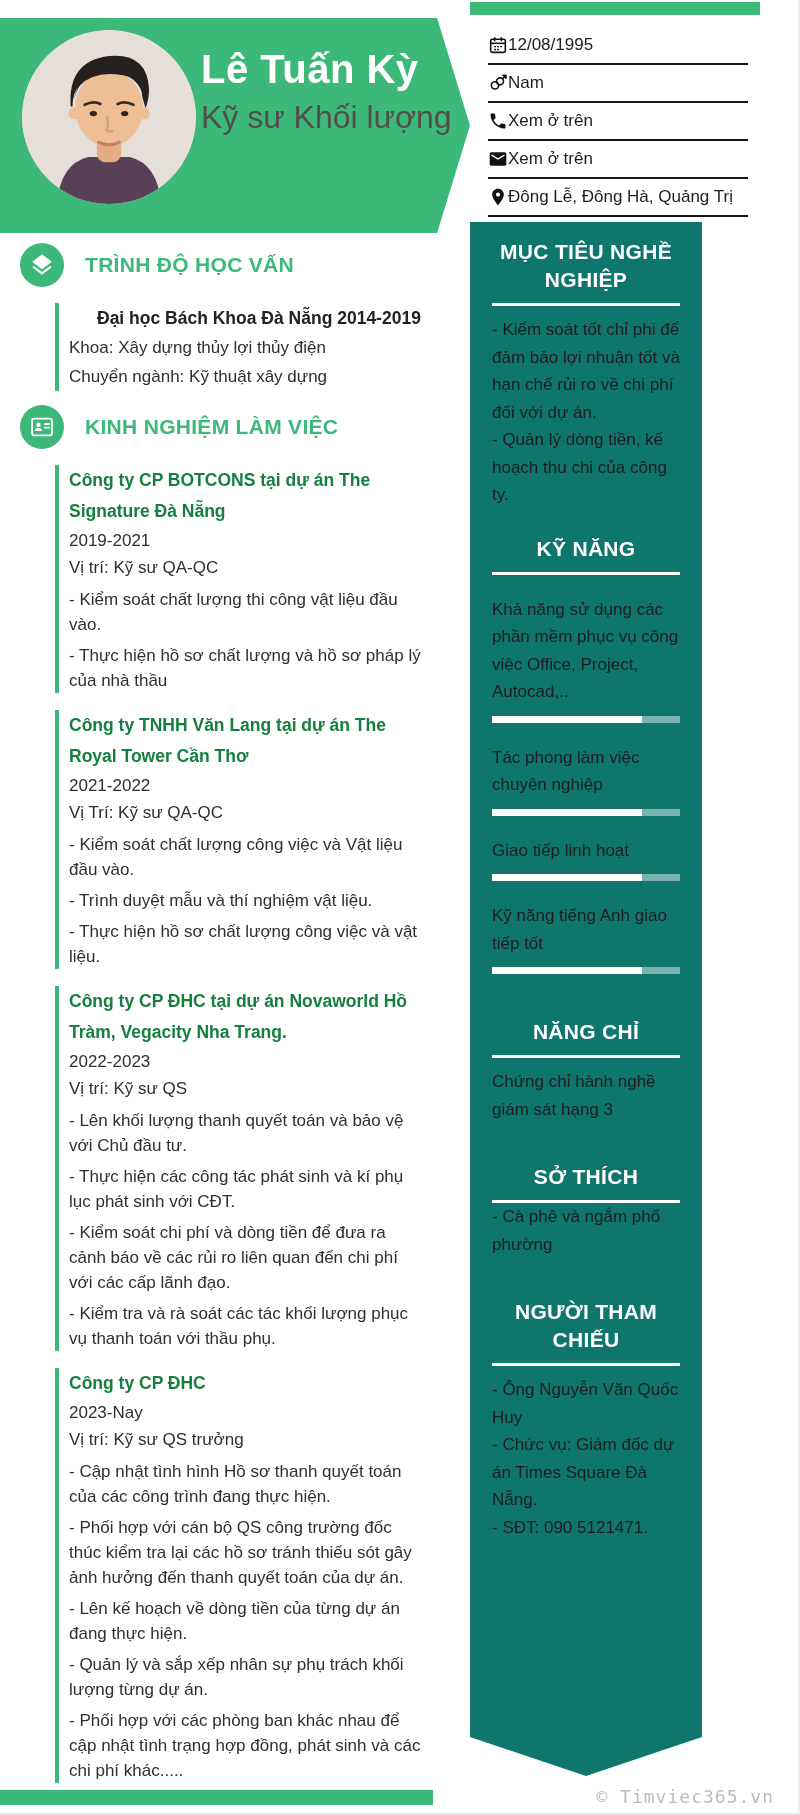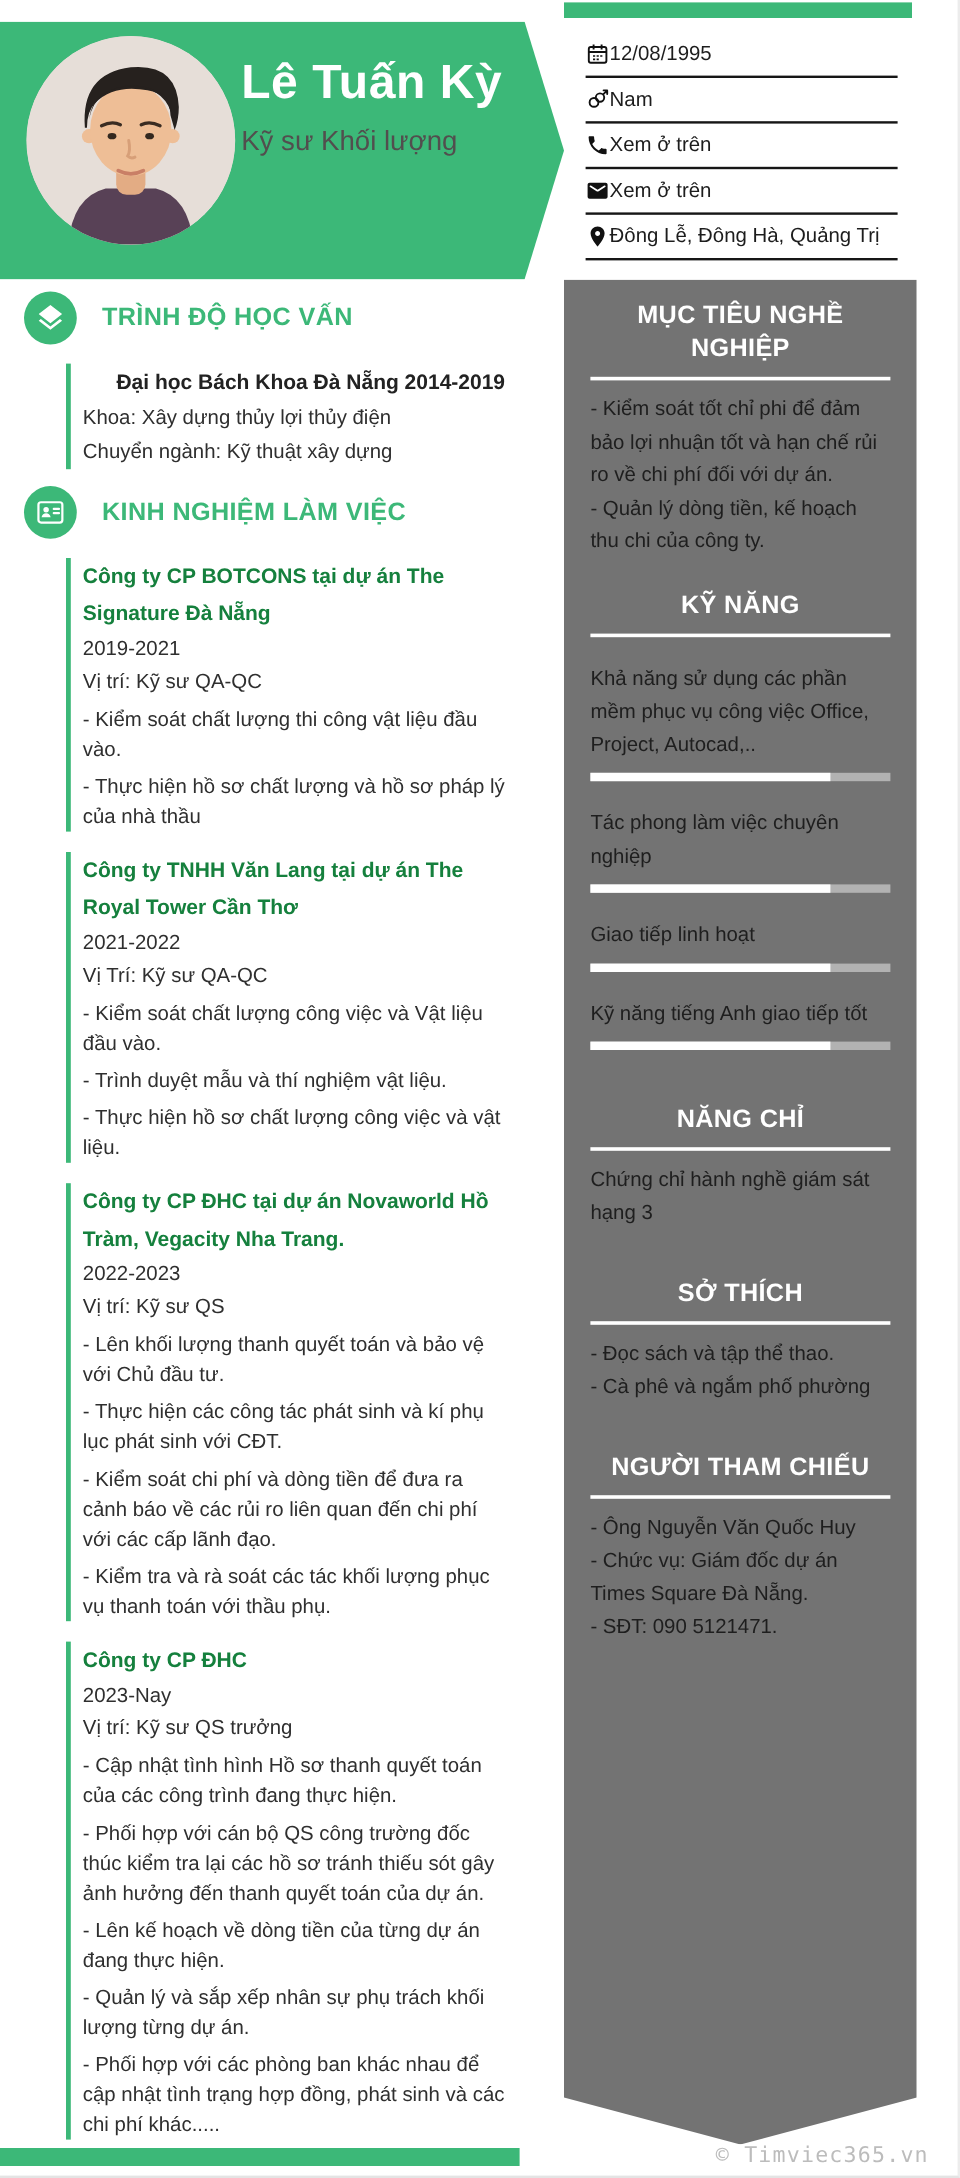--- a/index.html
+++ b/index.html
@@ -8,21 +8,21 @@
         box-sizing:border-box;border-right:2px solid #ececec;border-bottom:2px solid #e4e4e4;}
 
   
   .banner{position:absolute;top:18px;left:0;width:470px;height:215px;background:#3cb878;
           clip-path:polygon(0 0,93% 0,100% 50%,93% 100%,0 100%);}
   .avatar{position:absolute;top:30px;left:22px;width:174px;height:174px;border-radius:50%;
           overflow:hidden;background:#e6ded8;}
   .avatar svg{display:block;width:100%;height:100%;}
   .name-block{position:absolute;left:201px;top:46px;width:260px;}
   .person-name{color:#ffffff;font-size:40px;font-weight:700;letter-spacing:.5px;line-height:46px;}
-  .person-title{margin-top:8px;color:#524e4e;font-size:23px;font-weight:500;line-height:34px;}
+  .person-title{margin-top:8px;color:#524e4e;font-size:32px;font-weight:500;line-height:34px;}
 
   .topbar{position:absolute;left:470px;top:2px;width:290px;height:13px;background:#3cb878;}
 
   
   .contact{position:absolute;left:488px;top:27px;width:260px;}
   .contact-row{display:flex;align-items:center;height:36px;border-bottom:2px solid #161616;}
   .contact-row svg{width:20px;height:20px;flex:none;}
   .contact-text{font-size:17px;color:#1d1d1d;white-space:nowrap;}
 
   
@@ -34,21 +34,21 @@
   .section-title{color:#3cb878;font-size:21px;font-weight:700;letter-spacing:.3px;}
   .block{border-left:4px solid #3cb878;padding-left:10px;margin-left:35px;}
   .edu-title{font-weight:700;font-size:17.5px;line-height:30px;color:#222;margin-left:28px;}
   .edu-line{font-size:17px;line-height:29px;color:#2f2f2f;}
   .job{margin-bottom:17px;}
   .job-title{font-weight:700;font-size:17.5px;line-height:31px;color:#15803d;}
   .job-meta{font-size:17px;line-height:27px;color:#2f2f2f;}
   .job-para{font-size:17px;line-height:25px;margin-top:6px;color:#2f2f2f;}
 
   
-  .right-panel{position:absolute;left:470px;top:233px;width:294px;height:1554px;background:#737373;
+  .right-panel{position:absolute;left:470px;top:222px;width:232px;height:1554px;background:#0f766e;
                clip-path:polygon(0 0,100% 0,100% 1515px,50% 1554px,0 1515px);box-sizing:border-box;}
   .panel-inner{padding:16px 22px 0 22px;}
   .panel-heading{text-align:center;color:#ffffff;font-size:21px;font-weight:700;letter-spacing:.3px;line-height:28px;}
   .panel-rule{height:3px;background:#ffffff;margin-top:9px;}
   .panel-text{color:#1e1e1e;font-size:17px;line-height:27.5px;}
   .mt10{margin-top:10px;} .mt26{margin-top:26px;} .mt40{margin-top:40px;} .mt44{margin-top:44px;}
   .skill{margin-top:21px;}
   .skill:first-of-type{margin-top:14px;}
   .skill-label{color:#1e1e1e;font-size:17px;line-height:27.5px;}
   .skill-bar{margin-top:10px;height:7px;background:rgba(255,255,255,.45);}
@@ -231,21 +231,20 @@
           <div class="skill-fill" style="width: 80%;"></div>
         </div>
       </div>
 
       <div class="panel-heading mt44">NĂNG CHỈ</div>
       <div class="panel-rule"></div>
       <div class="panel-text mt10">Chứng chỉ hành nghề giám sát hạng 3</div>
 
       <div class="panel-heading mt40">SỞ THÍCH</div>
       <div class="panel-rule"></div>
-      <div class="panel-text mt10">- Đọc sách và tập thể thao.</div>
       <div class="panel-text">- Cà phê và ngắm phố phường</div>
 
       <div class="panel-heading mt40">NGƯỜI THAM CHIẾU</div>
       <div class="panel-rule"></div>
       <div class="panel-text mt10">- Ông Nguyễn Văn Quốc Huy</div>
       <div class="panel-text">- Chức vụ: Giám đốc dự án Times Square Đà Nẵng.</div>
       <div class="panel-text">- SĐT: 090 5121471.</div>
 
     </div>
   </div>

